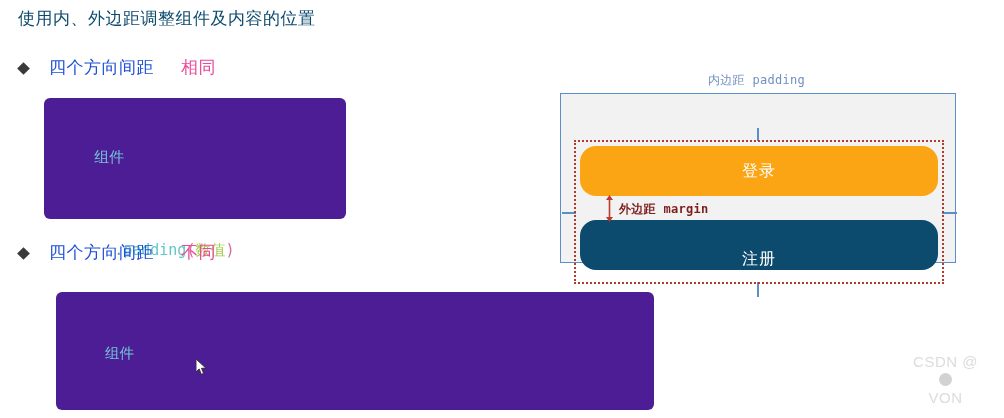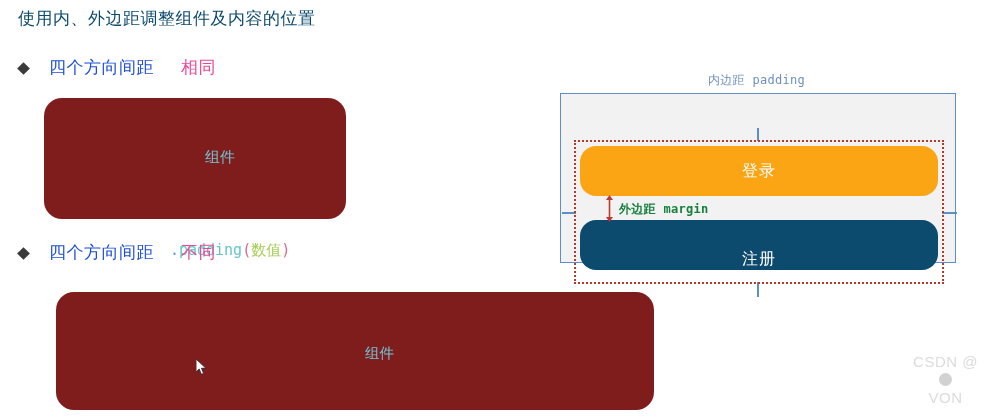--- a/index.html
+++ b/index.html
@@ -62,25 +62,24 @@
   .bullet-accent {
     font-size: 17px;
     color: #ec4899;
     letter-spacing: 0.5px;
     margin-left: 27px;
   }
 
   
   .code-block {
     position: absolute;
-    background: #7f1d1d;
-    border-radius: 18px;
+    background: #4c1d95;
+    border-radius: 6px;
     font-family: "DejaVu Sans Mono", "Liberation Mono", monospace;
     box-sizing: border-box;
-    text-align: center;
   }
   #code-block-1 {
     left: 44px;
     top: 98px;
     width: 302px;
     height: 121px;
     padding: 13px 0 0 14px;
   }
   #code-block-2 {
     left: 56px;
@@ -188,21 +187,21 @@
     width: 9px;
     height: 27px;
   }
   #margin-label {
     position: absolute;
     left: 58px;
     top: 107px;
     font-family: "DejaVu Sans Mono", "Liberation Mono", monospace;
     font-size: 12px;
     font-weight: bold;
-    color: #15803d;
+    color: #7f1d1d;
     white-space: nowrap;
     letter-spacing: 0.3px;
   }
 
   
   #watermark {
     position: absolute;
     right: 26px;
     bottom: 12px;
     display: flex;

